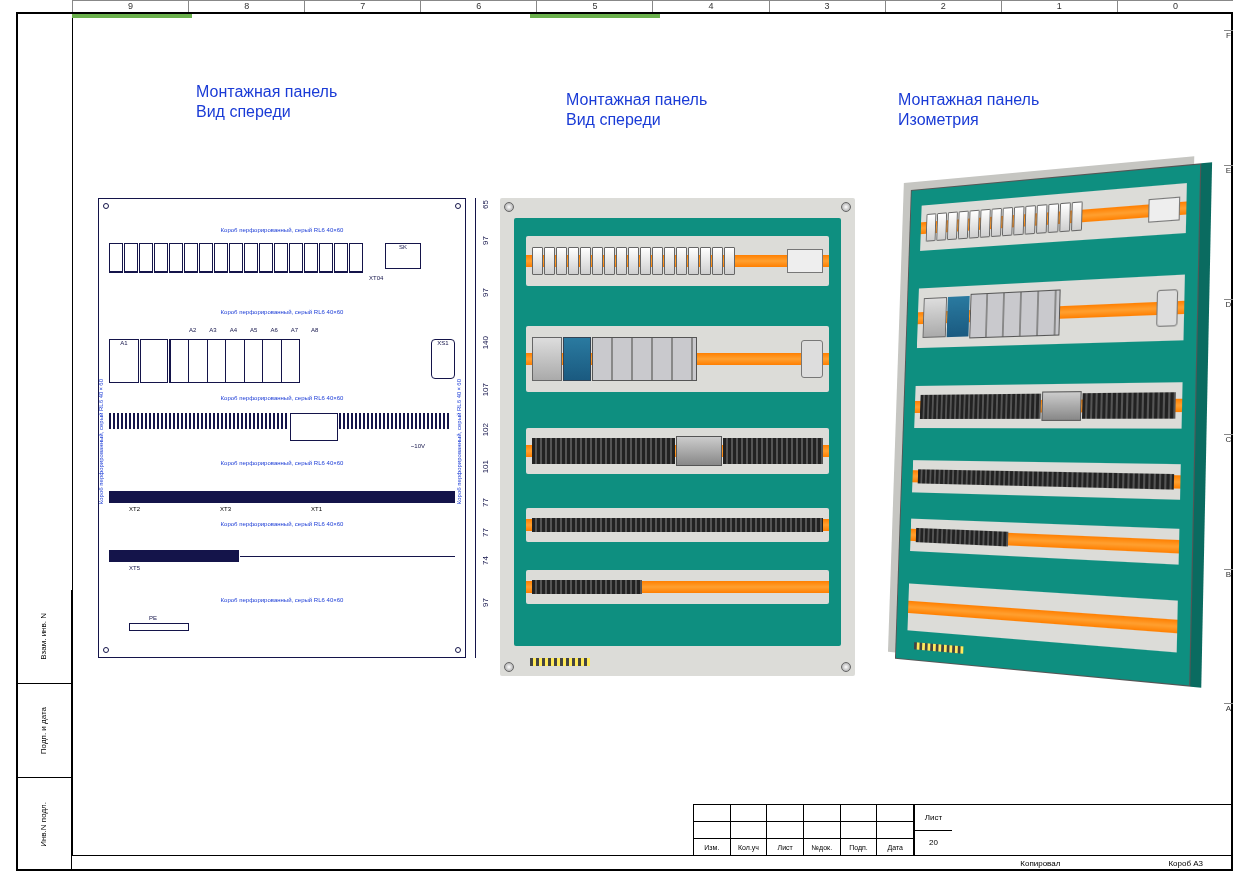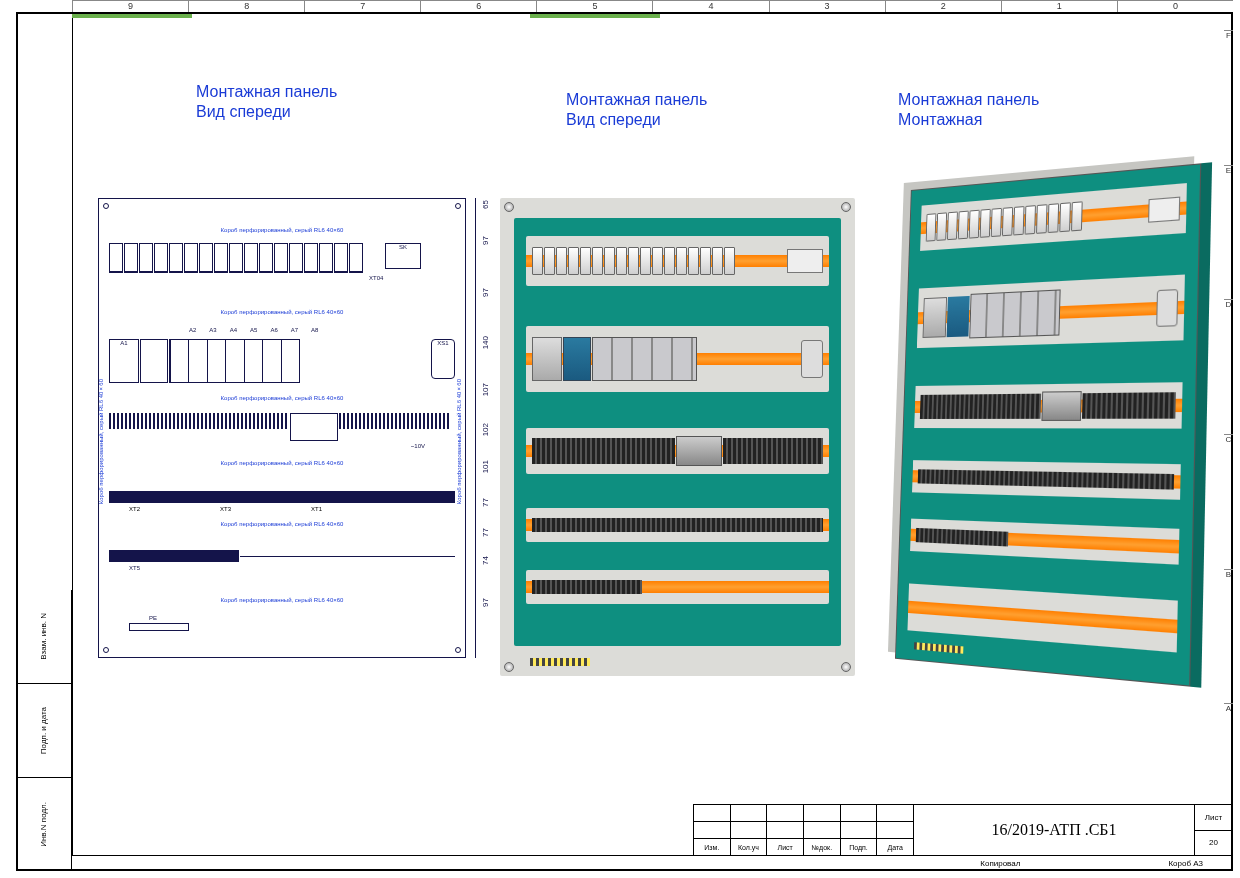--- a/index.html
+++ b/index.html
@@ -70,21 +70,21 @@
   .tb{position:absolute;right:7px;bottom:22px;width:540px;height:52px;border:1px solid #000;display:flex;}
   .tb .rev{width:220px;border-right:1px solid #000;display:flex;flex-direction:column;}
   .tb .rev .r1{flex:1;display:flex;border-bottom:1px solid #000;}
   .tb .rev .r1:last-child{border-bottom:none;}
   .tb .rev .r1 div{flex:1;border-right:1px solid #000;font-size:7px;display:flex;align-items:center;justify-content:center;}
   .tb .rev .r1 div:last-child{border-right:none;}
   .tb .main{flex:1;display:flex;align-items:center;justify-content:center;font-size:16px;font-family:"Times New Roman",serif;}
   .tb .sheet{width:38px;border-left:1px solid #000;display:flex;flex-direction:column;}
   .tb .sheet div{flex:1;display:flex;align-items:center;justify-content:center;border-bottom:1px solid #000;font-size:8px;}
   .tb .sheet div:last-child{border-bottom:none;}
-  .bot-line{position:absolute;right:7px;bottom:7px;left:72px;height:15px;display:flex;font-size:8px;justify-content:flex-end;gap:118px;align-items:center;}
+  .bot-line{position:absolute;right:7px;bottom:7px;left:72px;height:15px;display:flex;font-size:8px;justify-content:flex-end;gap:78px;align-items:center;}
   .bot-line span{margin-right:30px;}
 </style>
 </head>
 <body>
 
 <div class="outer-frame"></div>
 <div class="inner-frame"></div>
 <div class="green-seg"></div>
 <div class="green-seg2"></div>
 
@@ -112,21 +112,21 @@
 <div class="viewtitle" style="left:196px;top:82px;">
   <div>Монтажная панель</div>
     <div>Вид спереди</div>
   </div>
 <div class="viewtitle" style="left:566px;top:90px;">
   <div>Монтажная панель</div>
     <div>Вид спереди</div>
   </div>
 <div class="viewtitle" style="left:898px;top:90px;">
   <div>Монтажная панель</div>
-    <div>Монтажная</div>
+    <div>Изометрия</div>
   </div>
 
 <div class="v1">
   <div class="v1-corner" style="left:4px;top:4px;"></div>
   <div class="v1-corner" style="right:4px;top:4px;"></div>
   <div class="v1-corner" style="left:4px;bottom:4px;"></div>
   <div class="v1-corner" style="right:4px;bottom:4px;"></div>
 
   <div class="duct-label" style="top:28px;">Короб перфорированный, серый RL6 40×60</div>
 
@@ -432,21 +432,20 @@
       </div>
     <div class="r1">
       <div>Изм.</div>
         <div>Кол.уч</div>
         <div>Лист</div>
         <div>№док.</div>
         <div>Подп.</div>
         <div>Дата</div>
     </div>
   </div>
-  <div class="main">16/2019-АТП .СБ1</div>
   <div class="sheet">
       <div>Лист</div>
       <div>20</div>
     </div>
 </div>
 <div class="bot-line">
     <span>Копировал</span>
     <span>Короб  A3</span>
   </div>
 

